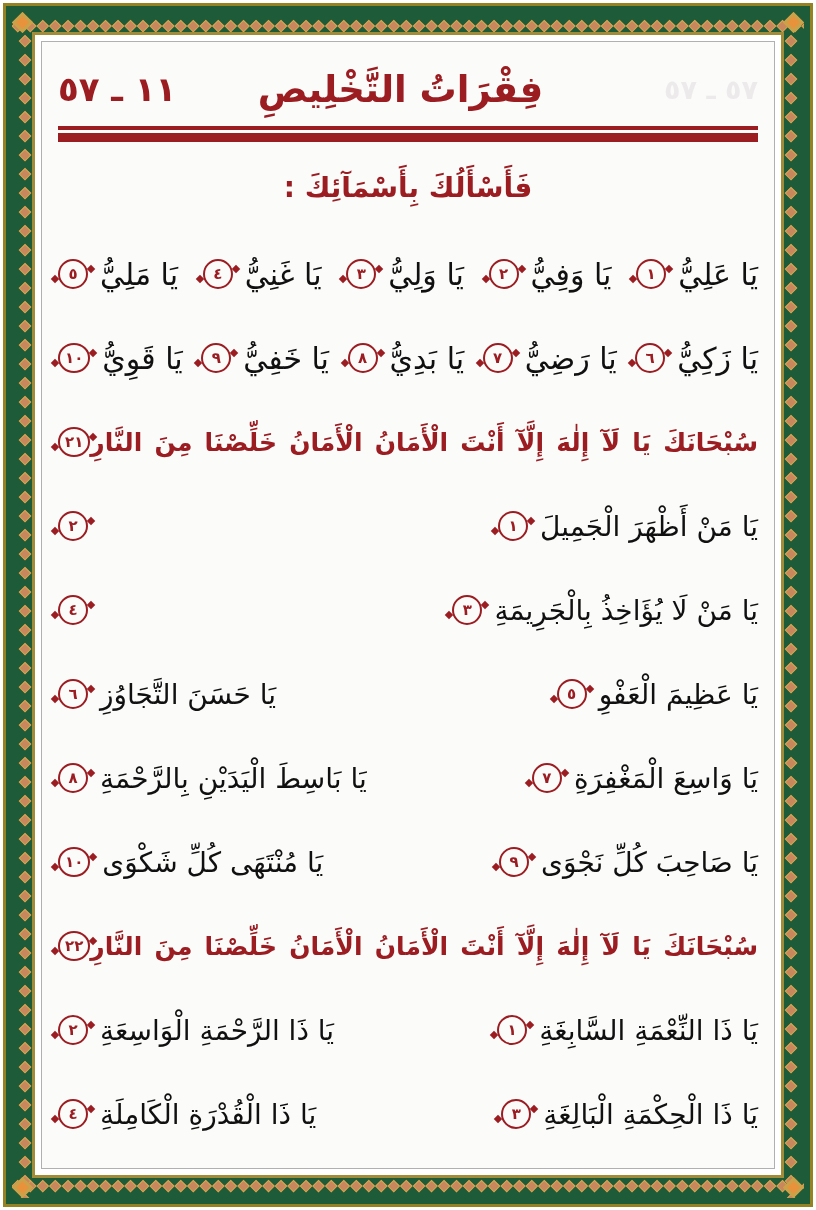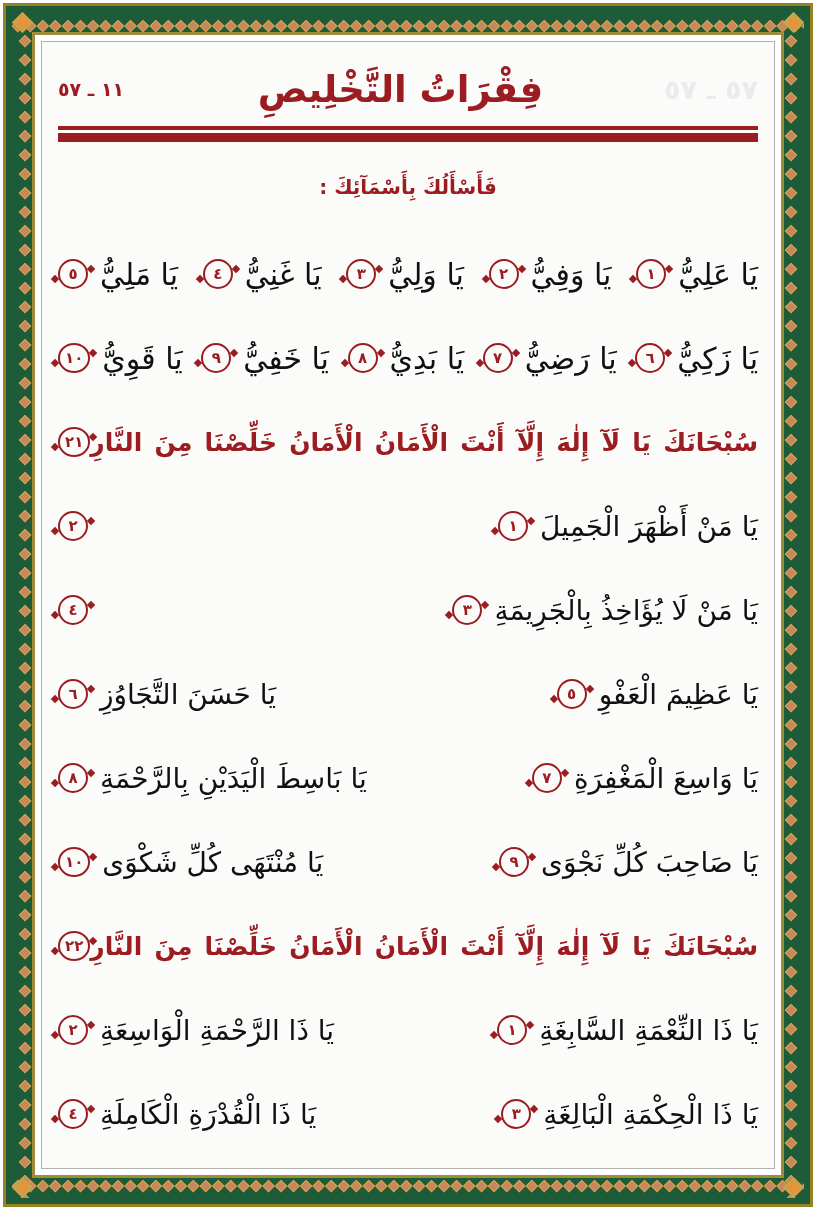--- a/index.html
+++ b/index.html
@@ -34,33 +34,33 @@
   .corner.bl { bottom:9px; left:9px; }
   .corner.br { bottom:9px; right:9px; }
 
   .inner-gold { position:absolute; inset:32px; border:3px solid #a18c3a; background:#ffffff; }
   .hairline   { position:absolute; inset:41px; border:1px solid #b0b0b0; background:#fbfbfa; }
 
   
   .content { position:absolute; inset:42px; padding:0 16px; }
 
   .hdr { display:flex; align-items:center; padding-top:22px; height:72px; }
-  .hdr .pg-left  { width:160px; color:#9b1c21; font-weight:bold; font-size:19px; text-align:left; }
+  .hdr .pg-left  { width:160px; color:#9b1c21; font-weight:bold; font-size:34px; text-align:left; }
   .hdr .ttl      { flex:1; color:#9b1c21; font-weight:bold; font-size:37px; text-align:center; }
   .hdr .pg-ghost { width:175px; color:#edeaeb; font-weight:bold; font-size:27px; text-align:right; }
 
   .rule { margin-top:12px; height:16px; width:100%;
     background:linear-gradient(to bottom,#9b1c21 0,#9b1c21 4px,#fbfbfa 4px,#fbfbfa 7px,#9b1c21 7px,#9b1c21 16px); }
 
   .lines { direction:rtl; }
 
   .row { display:flex; align-items:center; justify-content:space-between; height:84px; }
 
   .row.opening { height:90px; justify-content:center; color:#9b1c21;
-    font-weight:bold; font-size:20px; }
+    font-weight:bold; font-size:28px; }
 
   .row.plain { color:#101010; font-size:28px; }
   .row.plain .seg { display:inline-flex; align-items:center; gap:12px; }
   .row.names { font-size:30px; }
 
   .row.dua { color:#9b1c21; font-weight:bold; font-size:25px; }
   .row.dua .dua-text { flex:1; text-align:justify; text-align-last:justify; margin-left:0; }
 
   .num {
     min-width:30px; height:30px; padding:0 5px; border:2px solid #9b1c21;

